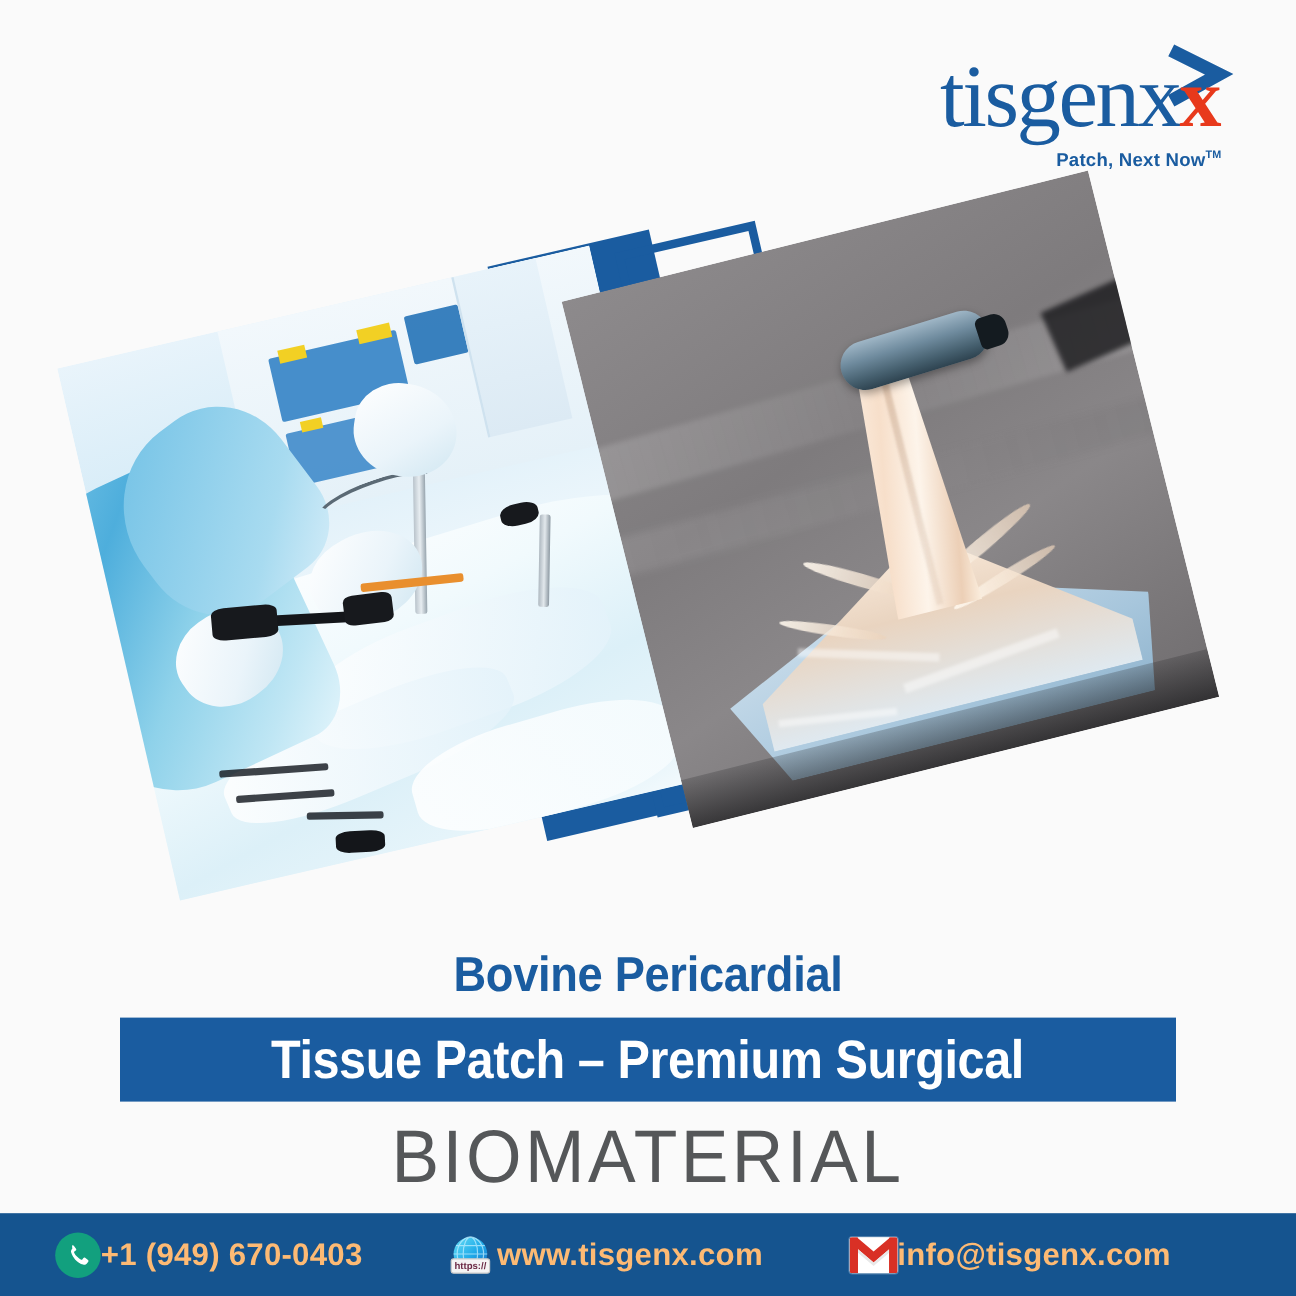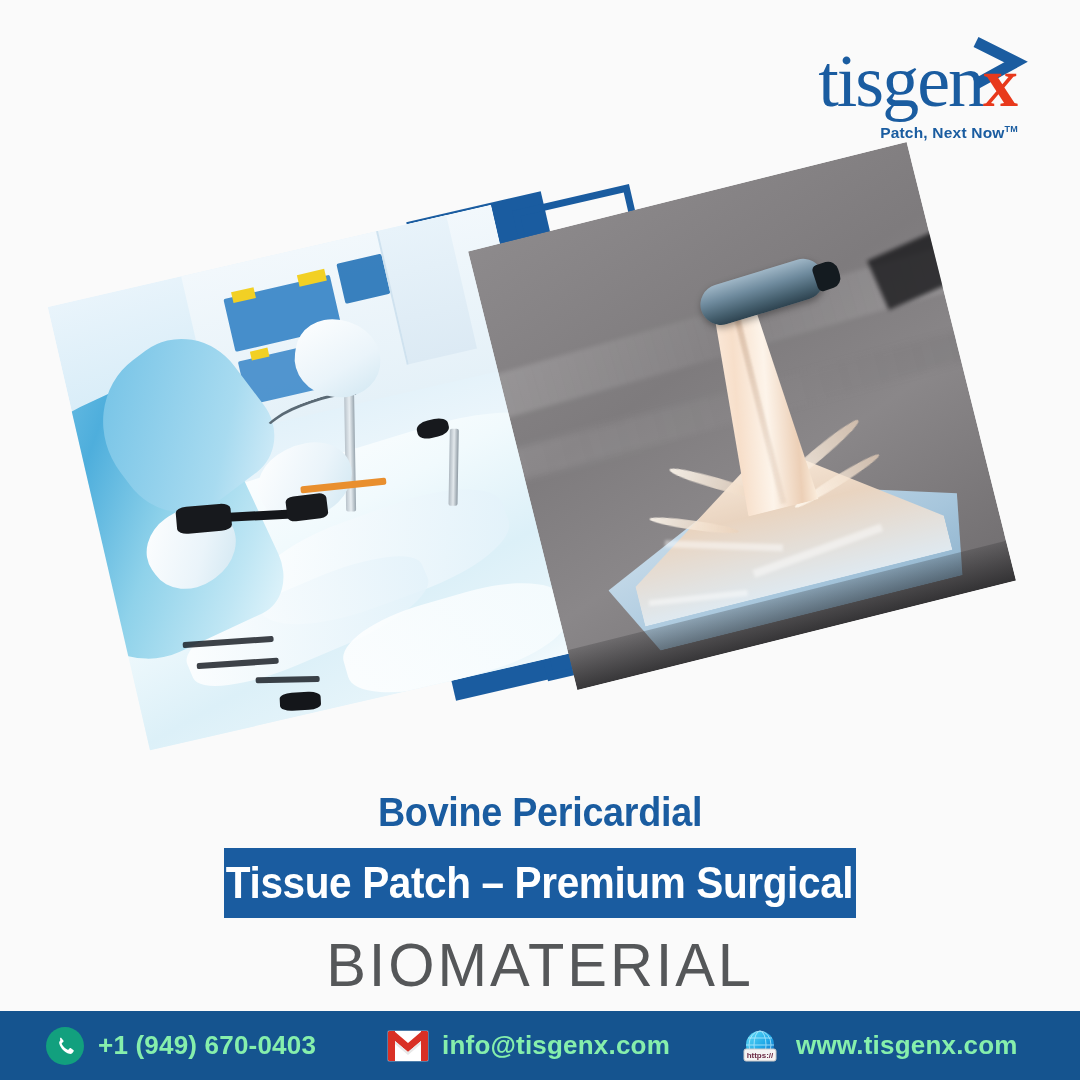--- a/index.html
+++ b/index.html
@@ -182,21 +182,21 @@
       background:rgba(18,18,20,.75); transform:rotate(-10deg); filter:blur(2px); }
 
   
   .headline { position:absolute; left:0; top:752px; width:1080px; text-align:center;margin-top:36px; }
   .hl-1 {
     font-size:41px; font-weight:700; color:#1a5ca0;
     letter-spacing:-.3px; line-height:48px;
     transform:scaleX(.92); transform-origin:center;
   }
   .hl-band {
-    margin:12px auto 0; width:632px; height:70px;
+    margin:12px auto 0; width:880px; height:70px;
     background:#1a5ca0; display:flex; align-items:center; justify-content:center;
   }
   .hl-2 {
     font-size:45px; font-weight:700; color:#ffffff;
     letter-spacing:-.4px; white-space:nowrap;
     transform:scaleX(.9); transform-origin:center;
   }
   .hl-3 {
     margin-top:14px; font-size:62px; font-weight:400; color:#555759;
     letter-spacing:3px; line-height:66px;
@@ -206,22 +206,22 @@
   
   .footer {
     position:absolute; left:0; top:1011px; width:1080px; height:69px;
     background:#15548f; display:flex; align-items:center;
   }
   .fitem { display:flex; align-items:center; }
   .fitem-phone { margin-left:46px; }
   .fitem-mail  { margin-left:72px; }
   .fitem-web   { margin-left:68px; }
   .ftext {
-    color:#86efac; font-size:26px; font-weight:700;
-    letter-spacing:.2px; margin-left:14px; white-space:nowrap;
+    color:#fdba74; font-size:26px; font-weight:700;
+    letter-spacing:.2px; white-space:nowrap;
   }
   .ico-phone {
     width:38px; height:38px; border-radius:50%;
     background:#12a07e; display:flex; align-items:center; justify-content:center;
     flex:0 0 auto;
   }
   .ico-gmail {
     width:40px; height:30px; flex:0 0 auto; position:relative;
     background:#ffffff; border-radius:2px; overflow:hidden;
     box-shadow:0 0 0 1px rgba(255,255,255,.25);
@@ -231,21 +231,21 @@
 </head>
 <body>
 
 <div class="canvas">
 
   <div class="logo">
     <svg class="logo-chev" viewBox="0 0 62 54">
       <polyline points="10,6 50,26 10,48" fill="none" stroke="#1a5ca0" stroke-width="11" stroke-linecap="butt" stroke-linejoin="miter"></polyline>
     </svg>
     <div class="logo-wordmark">
-      <span>tisgen</span><span class="x">x</span>
+      <span>tisgenx</span><span class="x">x</span>
     </div>
     <div class="logo-tagline">
       <span>Patch, Next Now</span><sup>TM</sup>
     </div>
   </div>
 
   <div class="decor sq-solid   d1"></div>
   <div class="decor sq-outline d2"></div>
   <div class="decor sq-solid   d3"></div>
   <div class="decor sq-outline d4"></div>
@@ -331,33 +331,20 @@
 
   <div class="footer">
 
     <div class="fitem fitem-phone">
       <span class="ico-phone">
         <svg width="22" height="22" viewBox="0 0 24 24" aria-hidden="true">
           <path fill="#ffffff" d="M6.6 3.3c.5-.4 1.2-.3 1.6.2l2 2.6c.4.5.3 1.2-.2 1.6l-1.3 1c-.3.2-.4.6-.2 1 .6 1.3 1.6 2.7 2.8 3.8 1.1 1.1 2.4 2 3.6 2.6.4.2.8.1 1-.2l1-1.3c.4-.5 1.1-.6 1.6-.2l2.6 2c.5.4.6 1.1.2 1.6l-1.2 1.5c-.8 1-2.2 1.4-3.5 1-2.4-.7-5.1-2.5-7.3-4.7C8.3 14.6 6.5 12 5.8 9.6c-.4-1.3 0-2.7 1-3.5l-.2-2.8z"></path>
         </svg>
       </span>
       <span class="ftext">+1 (949) 670-0403</span>
-    </div>
-
-    <div class="fitem fitem-mail">
-      <span class="ico-gmail">
-        <svg width="40" height="30" viewBox="0 0 40 30" aria-hidden="true">
-          <rect x="0" y="0" width="40" height="30" fill="#ffffff"></rect>
-          <path d="M0 0 h6 L20 12 L34 0 h6 v30 h-7 V10 L20 21 L7 10 v20 H0 Z" fill="#d93025"></path>
-          <path d="M7 10 L20 21 L33 10 v3 L20 24 L7 13 Z" fill="#e8e8e8"></path>
-          <rect x="0" y="0" width="7" height="30" fill="#d93025"></rect>
-          <rect x="33" y="0" width="7" height="30" fill="#d93025"></rect>
-        </svg>
-      </span>
-      <span class="ftext">info@tisgenx.com</span>
     </div>
 
     <div class="fitem fitem-web">
       <span class="ico-globe">
         <svg width="44" height="40" viewBox="0 0 44 40" aria-hidden="true">
           <defs>
             <linearGradient id="gg" x1="0" y1="0" x2="1" y2="1">
               <stop offset="0" stop-color="#67e0f7"></stop>
               <stop offset=".55" stop-color="#1fa9e8"></stop>
               <stop offset="1" stop-color="#1565c0"></stop>
@@ -371,15 +358,28 @@
             <path d="M10 12 h24"></path>
             <path d="M10 26 h24"></path>
           </g>
           <rect x="6" y="23" width="32" height="12" rx="2" fill="#f4f4f4" stroke="#c9c9c9" stroke-width="1"></rect>
           <text x="22" y="31.6" font-family="Liberation Sans, sans-serif" font-size="8" font-weight="700" fill="#6b2a45" text-anchor="middle">https://</text>
         </svg>
       </span>
       <span class="ftext">www.tisgenx.com</span>
     </div>
 
+    <div class="fitem fitem-mail">
+      <span class="ico-gmail">
+        <svg width="40" height="30" viewBox="0 0 40 30" aria-hidden="true">
+          <rect x="0" y="0" width="40" height="30" fill="#ffffff"></rect>
+          <path d="M0 0 h6 L20 12 L34 0 h6 v30 h-7 V10 L20 21 L7 10 v20 H0 Z" fill="#d93025"></path>
+          <path d="M7 10 L20 21 L33 10 v3 L20 24 L7 13 Z" fill="#e8e8e8"></path>
+          <rect x="0" y="0" width="7" height="30" fill="#d93025"></rect>
+          <rect x="33" y="0" width="7" height="30" fill="#d93025"></rect>
+        </svg>
+      </span>
+      <span class="ftext">info@tisgenx.com</span>
+    </div>
+
   </div>
 
 </div>
 
 </body></html>

